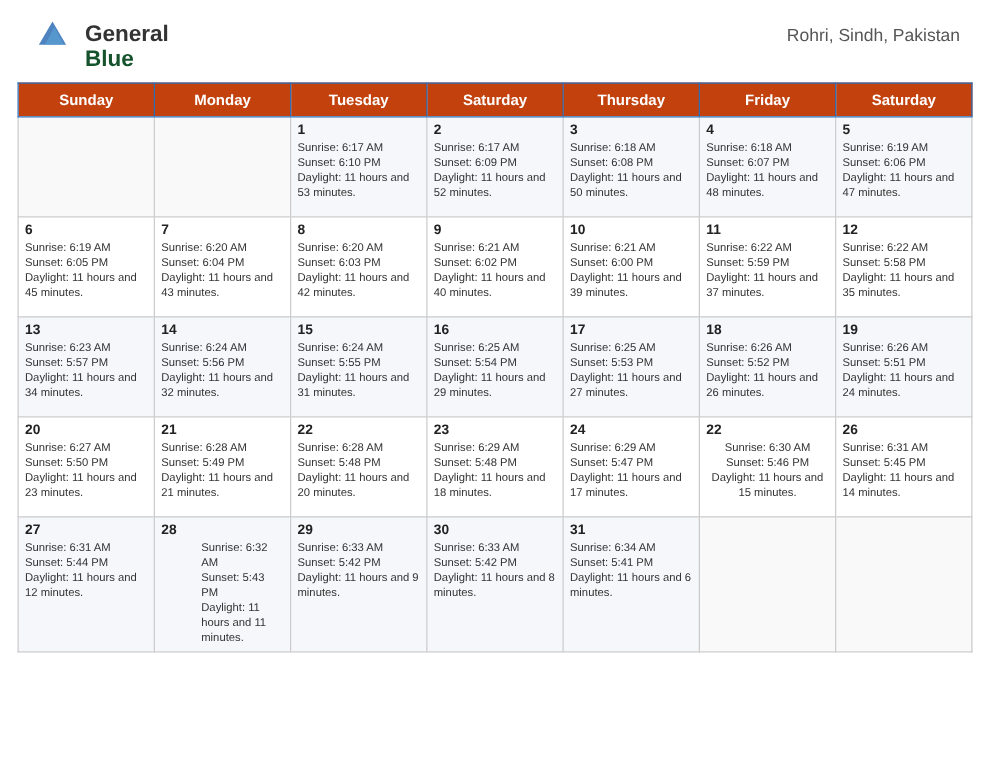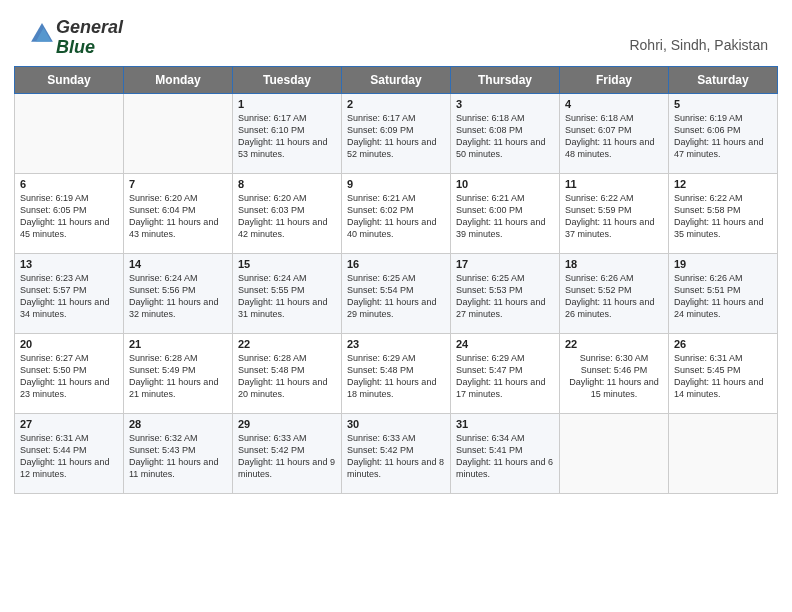--- a/index.html
+++ b/index.html
@@ -11,23 +11,22 @@
       padding: 0;
     }
     .header {
       display: flex;
       justify-content: space-between;
       align-items: flex-start;
       padding: 18px 24px 8px 24px;
     }
     .logo {
       display: flex;
-      align-items: center;
-      gap: 0;
-      font-style: italic;
+      align-items: flex-start;
+      gap: 12px;
     }
     .logo-text {
       font-size: 18px;
       font-weight: bold;
       color: #333;
       line-height: 1.1;
     }
     .logo-text .general { display: block; }
     .logo-text .blue { display: block; color: #14532d; }
     .logo-icon {
@@ -41,32 +40,32 @@
     }
     .month-year {
       font-size: 36px;
       font-weight: 300;
       color: #222;
       line-height: 1.1;
     }
     .location {
       font-size: 14px;
       color: #555;
-      margin-top: 19px;
+      margin-top: 2px;
     }
     .calendar-wrapper {
       padding: 0 14px 14px 14px;
     }
     table {
       width: 100%;
       border-collapse: collapse;
       table-layout: fixed;
     }
     thead tr th {
-      background-color: #737373;
+      background-color: #c2410c;
       color: #fff;
       font-size: 12px;
       font-weight: bold;
       padding: 6px 4px;
       text-align: center;
       border: 1px solid #2f6db5;
     }
     tbody tr td {
       border: 1px solid #ccc;
       vertical-align: top;
@@ -300,21 +299,21 @@
         </tr>
         <tr>
           <td>
             <div class="day-number">27</div>
             <div class="cell-content" style="white-space: pre-line;">Sunrise: 6:31 AM
 Sunset: 5:44 PM
 Daylight: 11 hours and 12 minutes.</div>
           </td>
           <td>
             <div class="day-number">28</div>
-            <div class="cell-content" style="white-space: pre-line;">Sunrise: 6:32 AM
+            <div class="cell-content" style="white-space: pre-line; margin-left: 32px;">Sunrise: 6:32 AM
 Sunset: 5:43 PM
 Daylight: 11 hours and 11 minutes.</div>
           </td>
           <td>
             <div class="day-number">29</div>
             <div class="cell-content" style="white-space: pre-line;">Sunrise: 6:33 AM
 Sunset: 5:42 PM
 Daylight: 11 hours and 9 minutes.</div>
           </td>
           <td>

